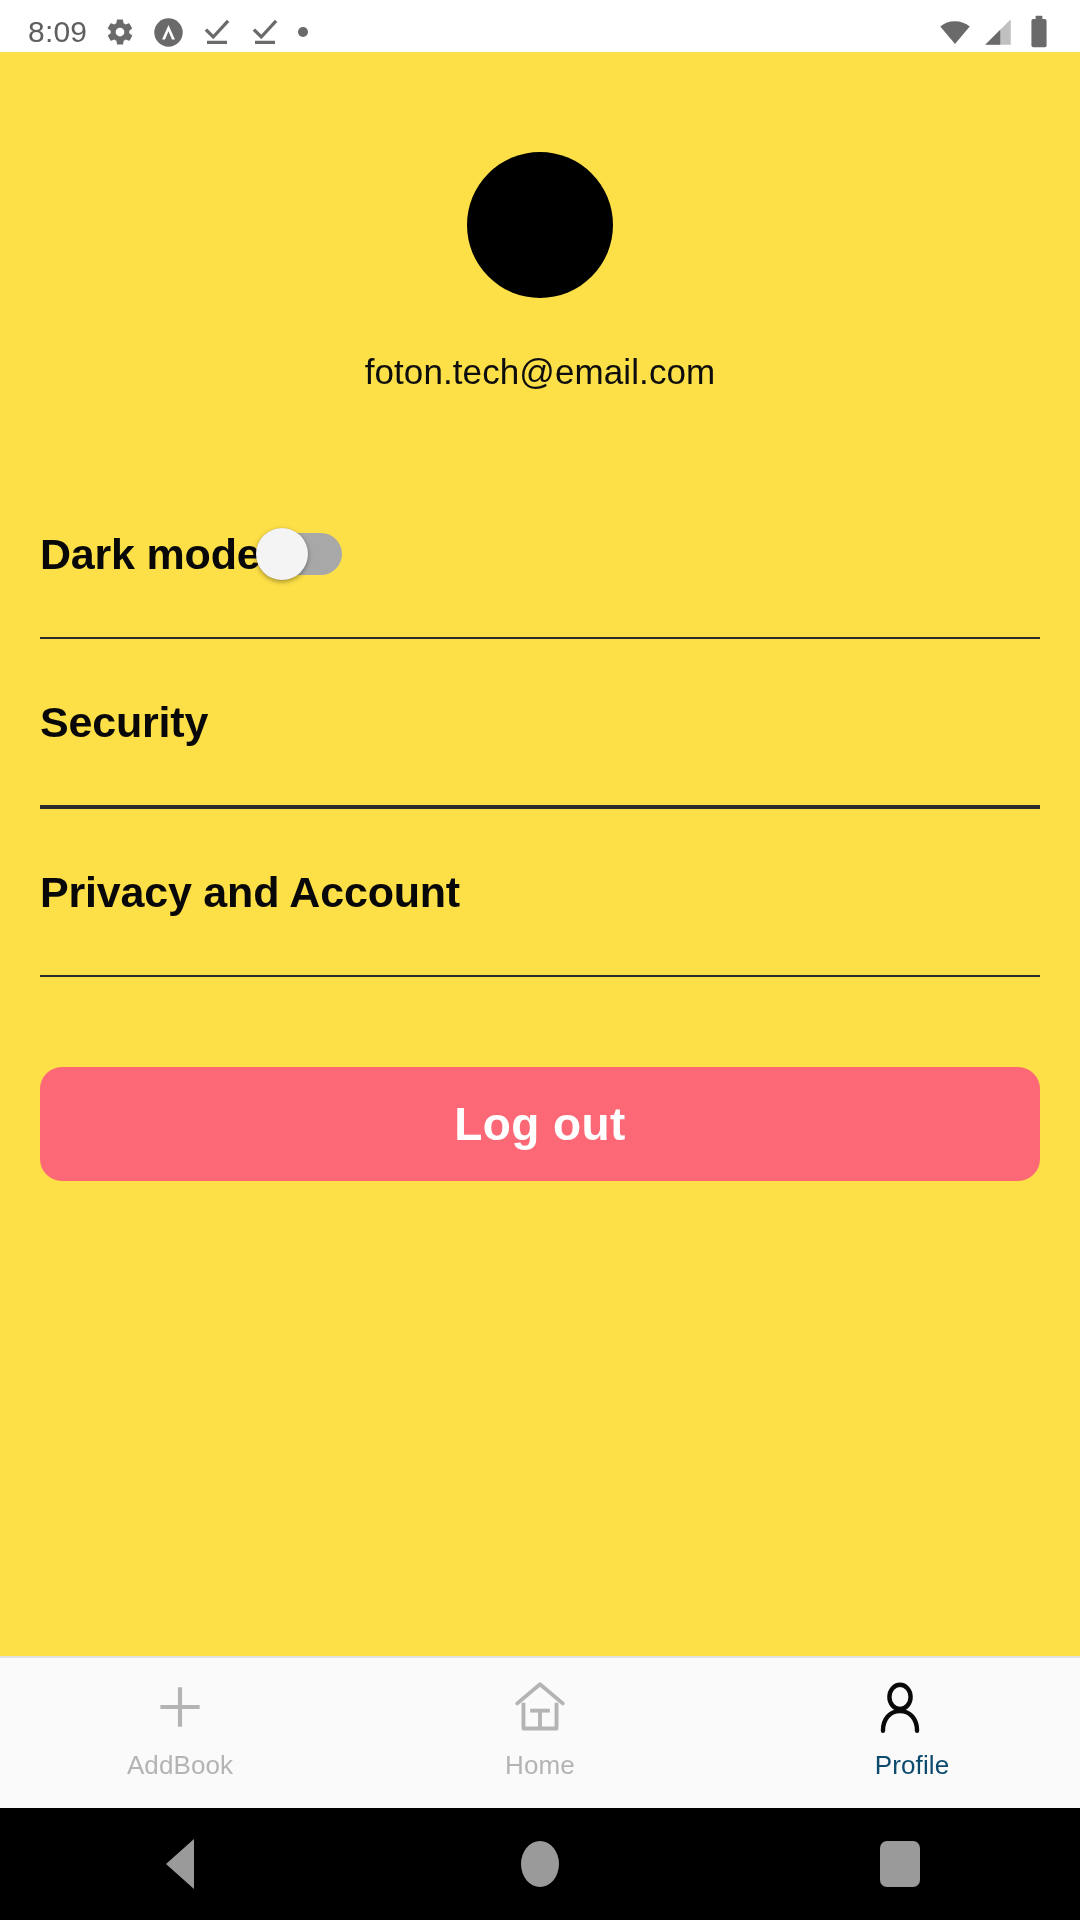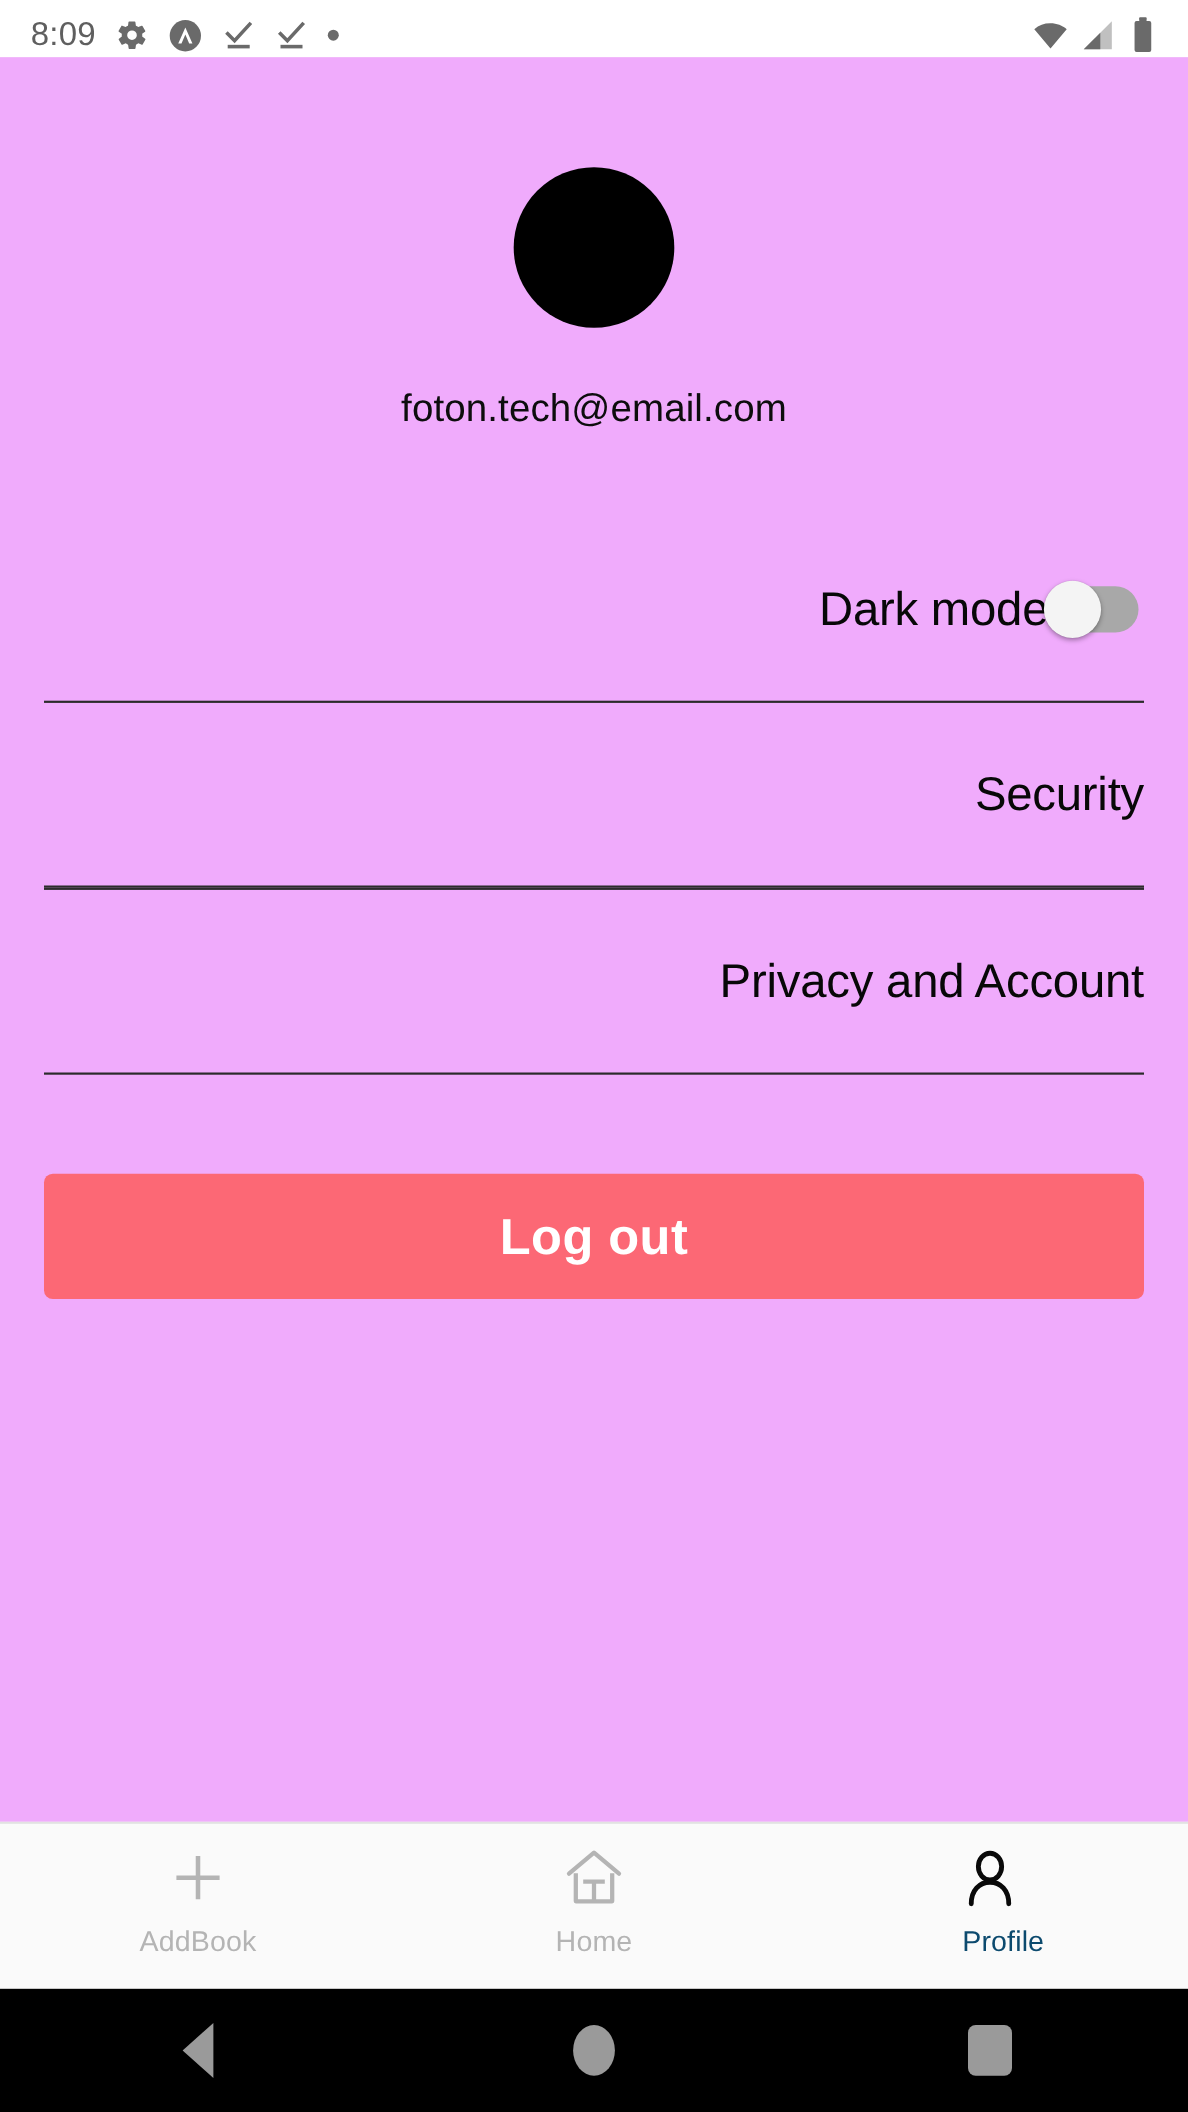--- a/index.html
+++ b/index.html
@@ -52,21 +52,21 @@
   .sb-spacer { flex:1 1 auto; }
   .sb-right {
     display:flex;
     align-items:center;
     gap:9px;
   }
 
   
   .app-body {
     flex:1 1 auto;
-    background:#f0abfc;
+    background:#fde047;
     display:flex;
     flex-direction:column;
     min-height:0;
     position:relative;
   }
 
   .profile-block {
     padding-top:100px;
     display:flex;
     flex-direction:column;
@@ -88,21 +88,22 @@
 
   
   .settings {
     margin-top:82px;
     padding:0 40px;
   }
   .srow {
     height:166px;
     display:flex;
     align-items:center;
-    justify-content:flex-end;
+    justify-content:flex-start;
+    font-weight:bold;
   }
   .srow-label {
     font-size:43px;
     color:#080808;
     line-height:1;
     letter-spacing:-.2px;
   }
   .divider {
     height:2px;
     background:#2b2b2b;
@@ -139,21 +140,21 @@
 
   
   .logout-wrap {
     padding:0 40px;
     margin-top:90px;
   }
   .logout-btn {
     width:100%;
     height:114px;
     border:none;
-    border-radius:8px;
+    border-radius:22px;
     background:#FC6875;
     color:#ffffff;
     font-family:"Liberation Sans", sans-serif;
     font-size:46px;
     font-weight:bold;
     letter-spacing:.4px;
     cursor:pointer;
     display:flex;
     align-items:center;
     justify-content:center;

